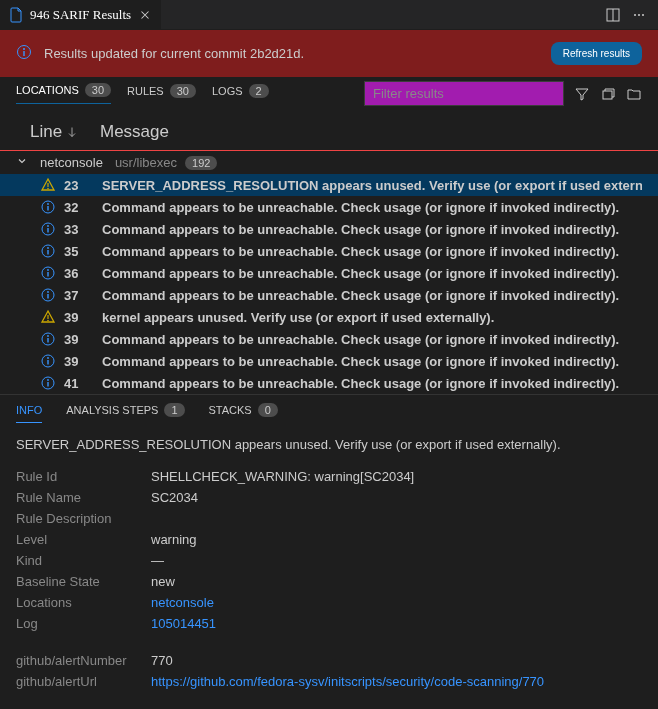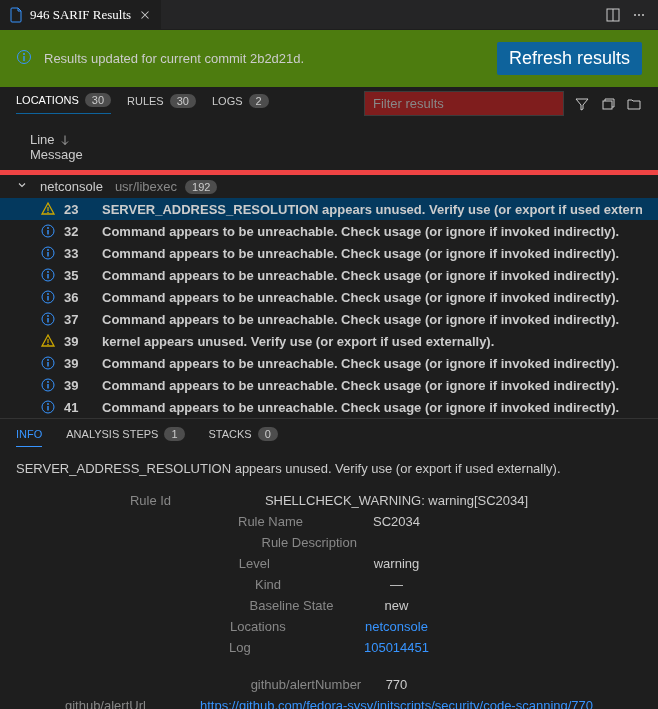--- a/index.html
+++ b/index.html
@@ -34,33 +34,33 @@
     .tab-title { color: #ffffff; font-size: 13px; }
     .tab-close { width: 16px; height: 16px; display: flex; align-items: center; justify-content: center; cursor: pointer; color: #cccccc; }
     .tab-actions { display: flex; gap: 4px; padding-right: 8px; }
     .tab-action { width: 22px; height: 22px; display: flex; align-items: center; justify-content: center; cursor: pointer; color: #cccccc; }
     
     .banner {
       display: flex;
       align-items: center;
       justify-content: space-between;
       padding: 12px 16px;
-      background: #4d7c0f;
+      background: #7f1d1d;
     }
     .banner-left { display: flex; align-items: center; gap: 12px; }
     .banner-info-icon { color: #3794ff; }
     .banner-text { color: #cccccc; }
     .refresh-btn {
       background: #0e639c;
       color: #ffffff;
       border: none;
       padding: 6px 12px;
-      font-size: 18px;
+      font-size: 10px;
       cursor: pointer;
-      border-radius: 2px;
+      border-radius: 8px;
     }
     
     .toolbar {
       display: flex;
       align-items: center;
       padding: 4px 16px 8px;
       gap: 16px;
     }
     .toolbar-tab {
       display: flex;
@@ -85,38 +85,37 @@
       min-width: 18px;
       text-align: center;
     }
     .filter-wrap {
       margin-left: auto;
       display: flex;
       align-items: center;
       gap: 10px;
     }
     .filter-input {
-      background: #7f1d1d;
+      background: #a21caf;
       border: 1px solid #3c3c3c;
       color: #cccccc;
       padding: 4px 8px;
       font-size: 13px;
       width: 200px;
       outline: none;
     }
     .filter-input::placeholder { color: #888; }
     .toolbar-icon { width: 16px; height: 16px; color: #cccccc; cursor: pointer; display: flex; align-items: center; justify-content: center; }
     
     .table-header {
       display: flex;
       padding: 8px 30px;
       color: #cccccc;
-      font-size: 13px;
-      border-bottom: 5px solid #ef4444;
-      flex-direction: column;
+      font-size: 17px;
+      border-bottom: 1px solid #ef4444;
     }
     .col-line { width: 70px; display: flex; align-items: center; gap: 4px; }
     .col-msg { flex: 1; }
     
     .group-row {
       display: flex;
       align-items: center;
       padding: 4px 16px;
       gap: 8px;
       cursor: pointer;
@@ -162,21 +161,20 @@
       padding: 14px 16px;
       color: #cccccc;
     }
     
     .detail-table {
       padding: 0 16px;
     }
     .detail-row {
       display: flex;
       padding: 3px 0;
-      justify-content: center;
     }
     .detail-key { width: 135px; color: #888; font-size: 13px; }
     .detail-val { color: #cccccc; font-size: 13px; }
     .detail-val.link { color: #3794ff; cursor: pointer; }
     .detail-spacer { height: 16px; }
     
     svg { flex-shrink: 0; }
   </style>
 </head>
 <body>

